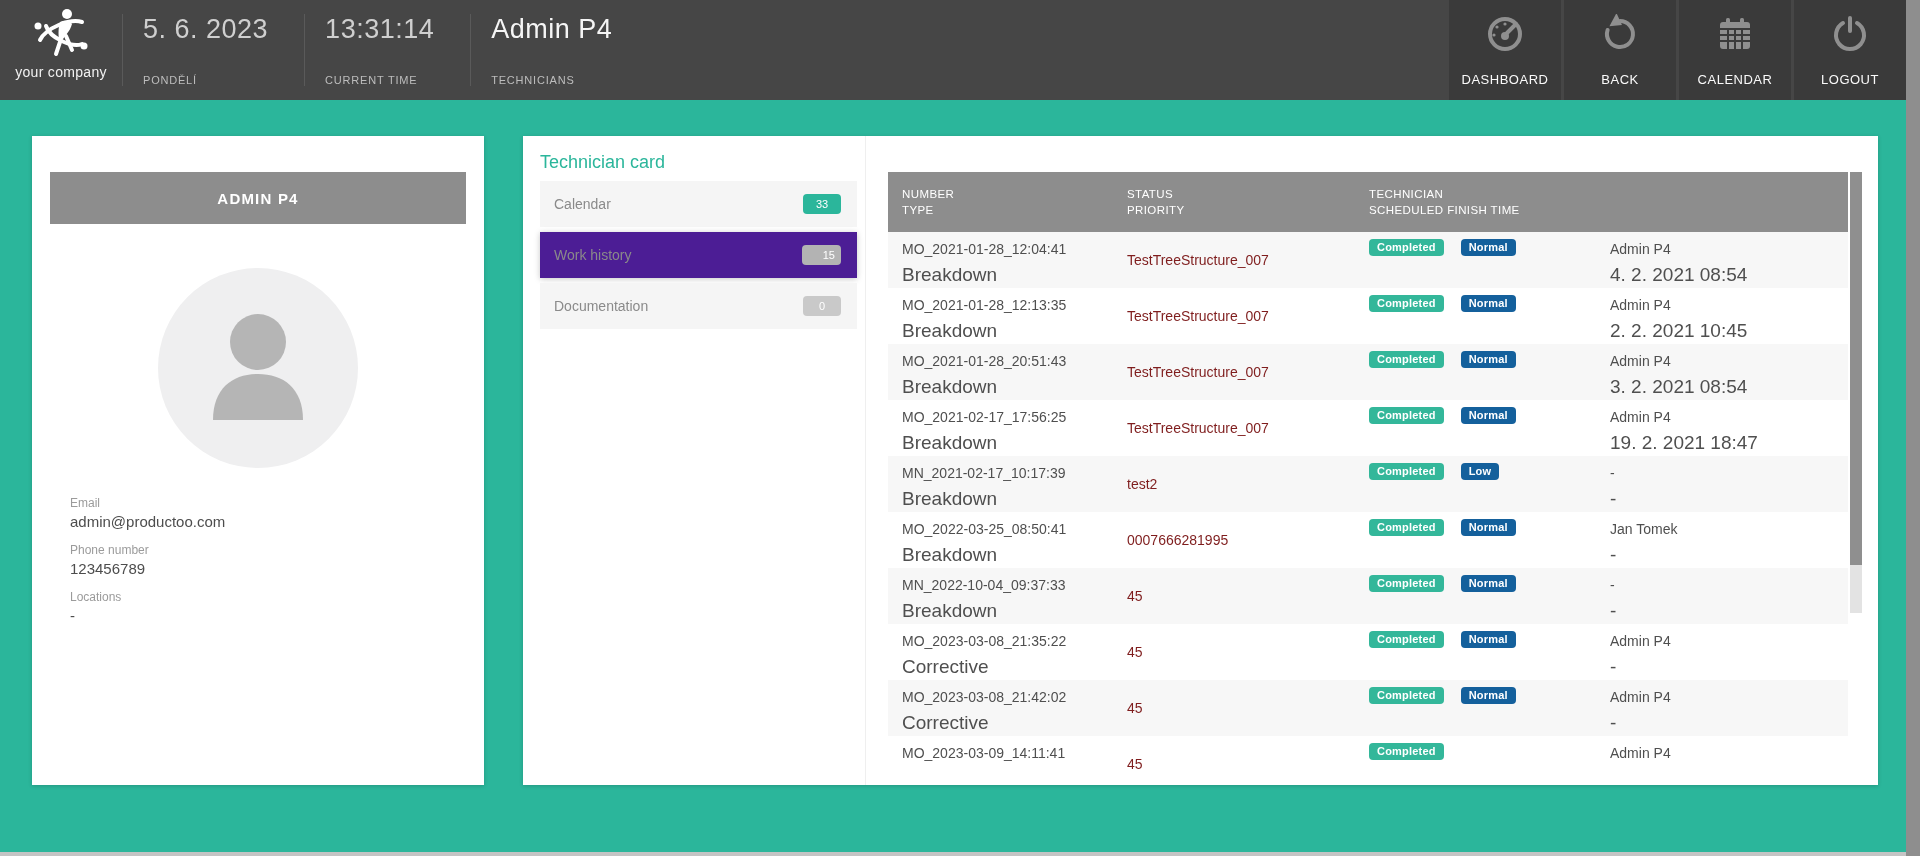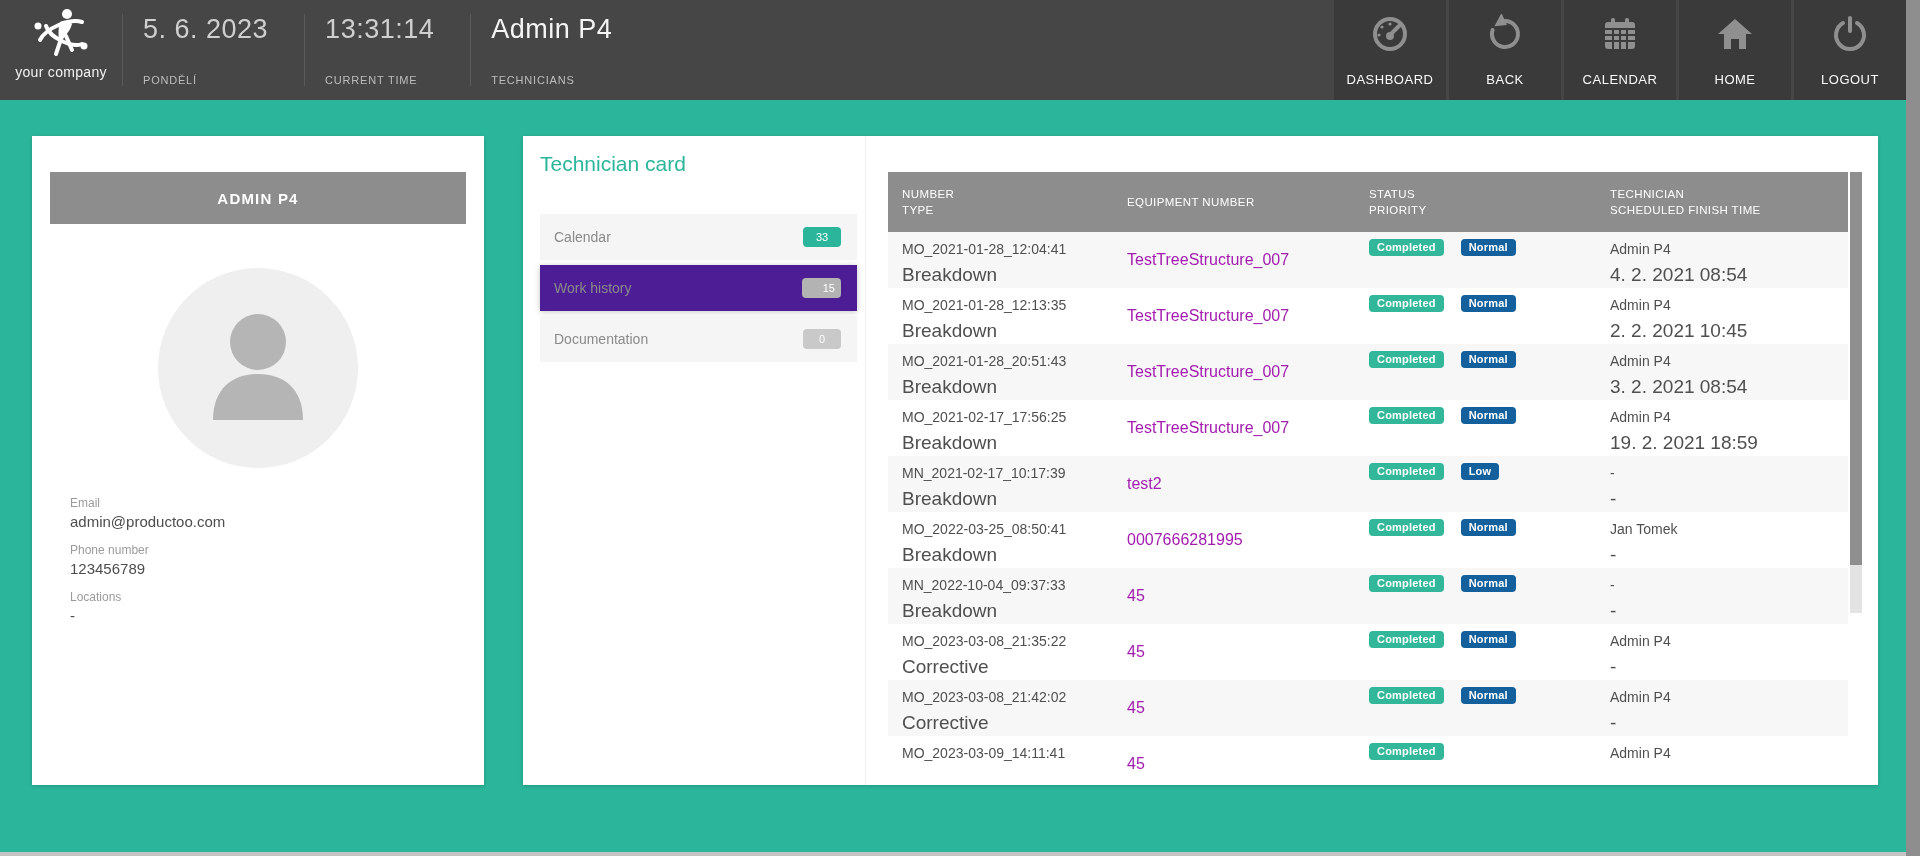--- a/index.html
+++ b/index.html
@@ -60,21 +60,21 @@
 
   
   .content-panel {
     position:absolute; left:523px; top:136px; width:1355px; height:649px;
     background:#fff; box-shadow:0 1px 4px rgba(0,0,0,.18);
   }
   .tech-nav {
     position:absolute; left:0; top:0; width:343px; height:649px;
     border-right:1px solid #efefef; padding:16px 0 0 17px;
   }
-  .tech-nav-title { color:#2bb69b; font-size:21px; margin-bottom:38px; }
+  .tech-nav-title { color:#2bb69b; font-size:18px; margin-bottom:8px; }
   .nav-item {
     position:relative; width:317px; height:46px; background:#f5f5f5;
     margin-bottom:5px; display:flex; align-items:center; cursor:pointer;
   }
   .nav-item.selected { background:#4c1d95; box-shadow:0 1px 6px rgba(0,0,0,.22); }
   .nav-item .nav-label { font-size:14px; color:#8a8a8a; padding-left:14px; }
   .count-badge {
     position:absolute; right:16px; top:13px; min-width:38px; height:20px;
     border-radius:4px; color:#fff; font-size:11px; display:flex;
     align-items:center; justify-content:center; padding:0 6px;
@@ -97,21 +97,21 @@
   .th span:empty { display:none; }
   .trow {
     display:grid; grid-template-columns:225px 242px 241px 1fr;
     min-height:56px; background:#f7f7f7; cursor:pointer;
   }
   .trow.alt { background:#fff; }
   .cell { padding-left:14px; }
   .cell.two-line { padding-top:8px; }
   .cell .l1 { font-size:14px; color:#4f4f4f; line-height:19px; }
   .cell .l2 { font-size:19px; color:#4f4f4f; line-height:19px; margin-top:6px; }
-  .cell.center-v { display:flex; align-items:center; font-size:16px; color:#a21caf; }
+  .cell.center-v { display:flex; align-items:center; font-size:14px; color:#7f1d1d; }
   .badge-cell { display:flex; flex-direction:row; align-items:flex-start; padding-top:7px; gap:17px; }
   .pill {
     display:inline-block; padding:2px 8px 3px; border-radius:4px;
     color:#fff; font-size:11px; font-weight:bold; letter-spacing:.2px;
   }
   .pill.status { background:#33b79a; }
   .pill.priority { background:#14609c; }
 
   
   .table-scrollbar { position:absolute; left:1327px; top:36px; width:12px; height:603px; }
@@ -182,26 +182,20 @@
           <line x1="5" y1="27" x2="35" y2="27"></line>
           <line x1="13" y1="15" x2="13" y2="35"></line>
           <line x1="20" y1="15" x2="20" y2="35"></line>
           <line x1="27" y1="15" x2="27" y2="35"></line>
         </g>
       </svg>
       <span class="tile-label">CALENDAR</span>
     </div>
     <div class="nav-tile">
       <svg viewBox="0 0 40 40">
-        <path d="M20 5 L37 20 L31 20 L31 35 L24 35 L24 25 L16 25 L16 35 L9 35 L9 20 L3 20 Z" fill="#8f8f8f"></path>
-      </svg>
-      <span class="tile-label">HOME</span>
-    </div>
-    <div class="nav-tile">
-      <svg viewBox="0 0 40 40">
         <path d="M13 9 a14 14 0 1 0 14 0" fill="none" stroke="#8f8f8f" stroke-width="4" stroke-linecap="round"></path>
         <line x1="20" y1="4" x2="20" y2="17" stroke="#8f8f8f" stroke-width="4" stroke-linecap="round"></line>
       </svg>
       <span class="tile-label">LOGOUT</span>
     </div>
   </nav>
 </header>
 
 <section class="profile-card">
   <div class="profile-name-bar">ADMIN P4</div>
@@ -237,24 +231,20 @@
       <span class="nav-label">Documentation</span>
       <span class="count-badge b-light">0</span>
     </div>
   </aside>
 
   <div class="table-wrap">
     <div class="thead">
       <div class="th">
         <span>NUMBER</span>
         <span>TYPE</span>
-      </div>
-      <div class="th">
-        <span>EQUIPMENT NUMBER</span>
-
       </div>
       <div class="th">
         <span>STATUS</span>
         <span>PRIORITY</span>
       </div>
       <div class="th">
         <span>TECHNICIAN</span>
         <span>SCHEDULED FINISH TIME</span>
       </div>
     </div>
@@ -309,21 +299,21 @@
       <div class="l1">MO_2021-02-17_17:56:25</div>
       <div class="l2">Breakdown</div>
     </div>
     <div class="cell center-v">TestTreeStructure_007</div>
     <div class="cell badge-cell">
       <span class="pill status">Completed</span>
       <span class="pill priority">Normal</span>
     </div>
     <div class="cell two-line">
       <div class="l1">Admin P4</div>
-      <div class="l2">19. 2. 2021 18:59</div>
+      <div class="l2">19. 2. 2021 18:47</div>
     </div>
   </div>
         <div class="trow">
     <div class="cell two-line">
       <div class="l1">MN_2021-02-17_10:17:39</div>
       <div class="l2">Breakdown</div>
     </div>
     <div class="cell center-v">test2</div>
     <div class="cell badge-cell">
       <span class="pill status">Completed</span>

